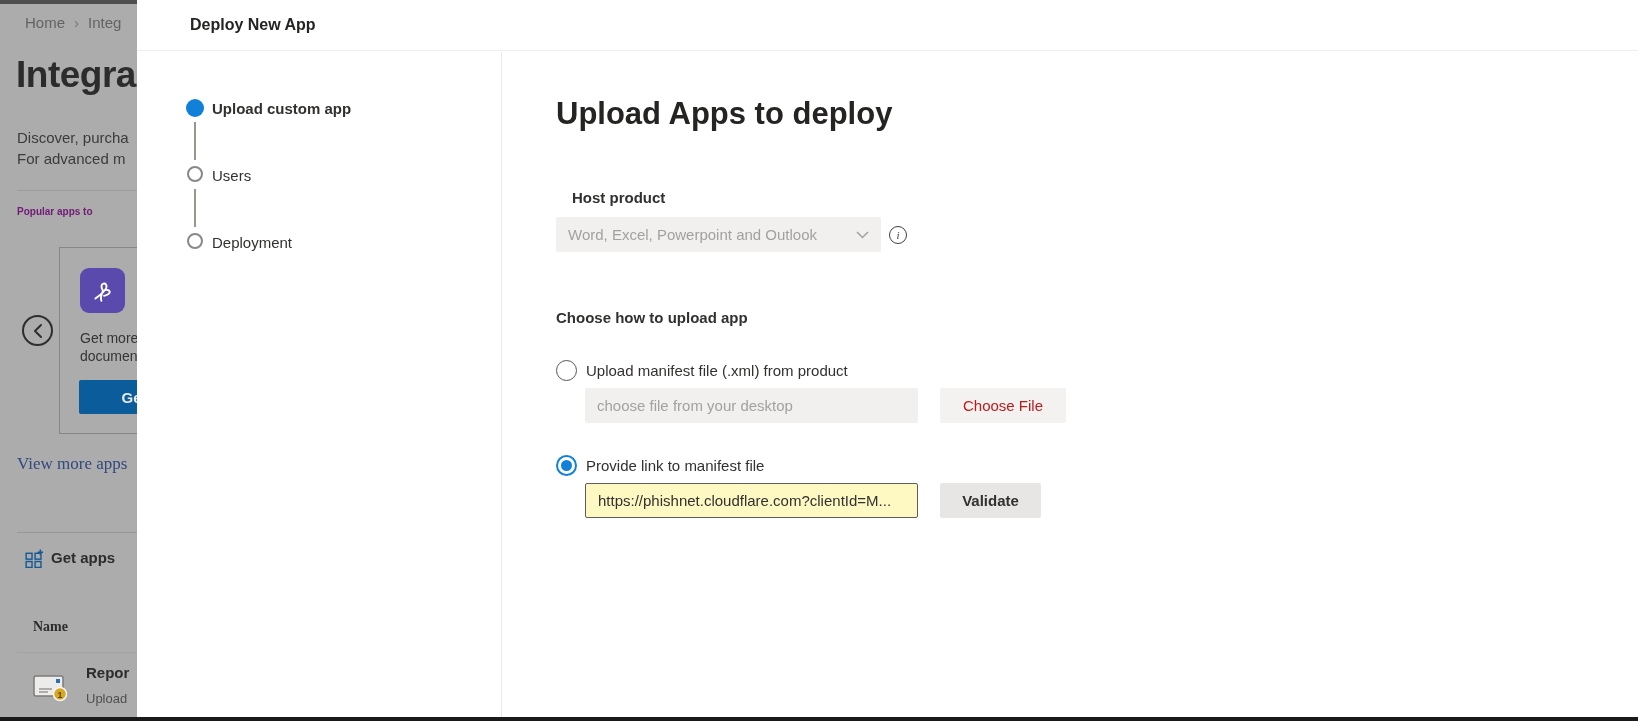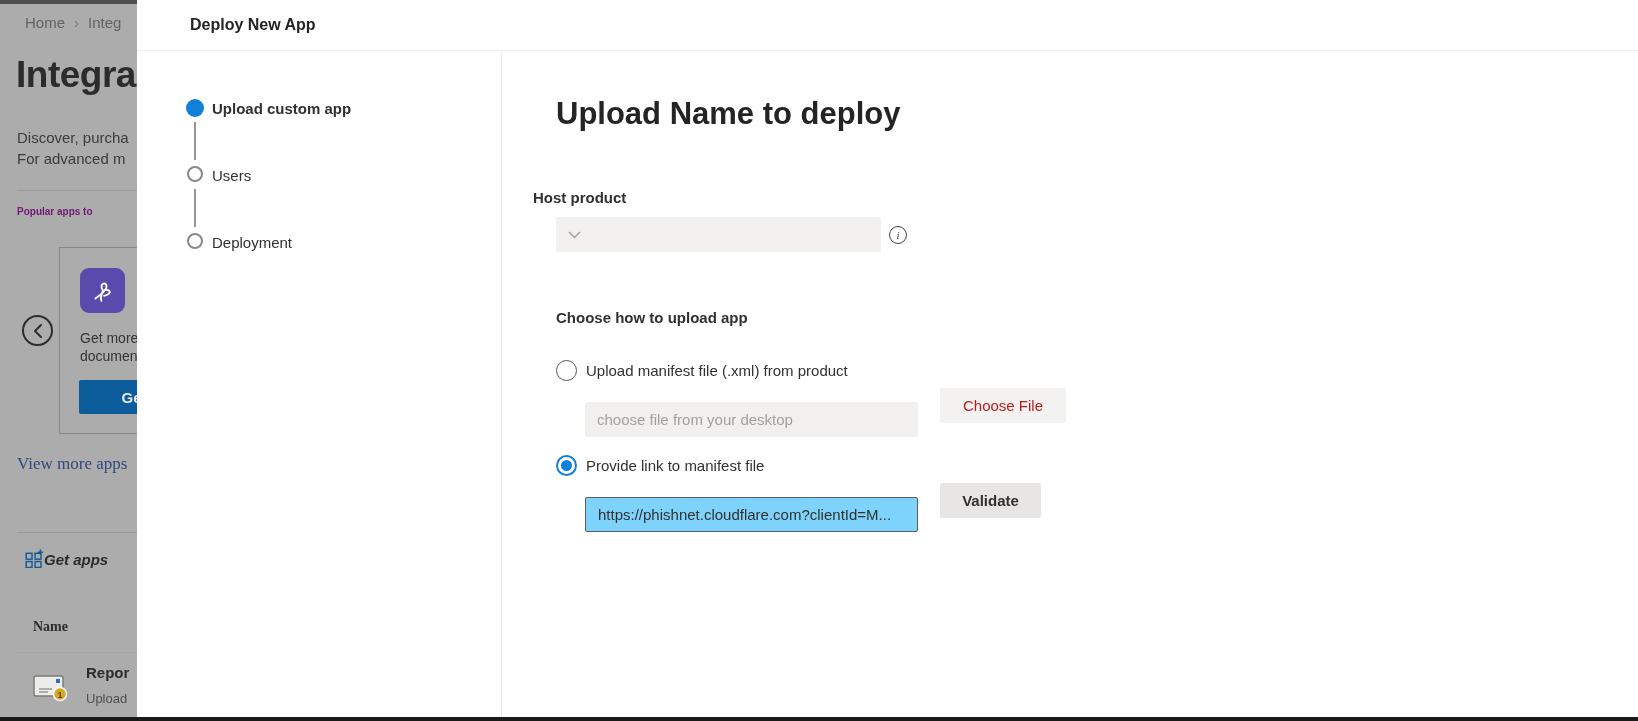--- a/index.html
+++ b/index.html
@@ -33,22 +33,22 @@
   .adobe-tile { position:absolute; left:20px; top:20px; width:45px; height:45px;
                 background:#5a4aad; border-radius:9px; display:flex; align-items:center;
                 justify-content:center; }
   .card-line1 { position:absolute; left:20px; top:82px; font-size:14px; color:#343434; white-space:nowrap; }
   .card-line2 { position:absolute; left:20px; top:100px; font-size:14px; color:#343434; white-space:nowrap; }
   .get-btn { position:absolute; left:19px; top:132px; width:110px; height:34px;
              background:#0b5c9b; border:none; border-radius:2px; color:#e9e9e9;
              font-size:15px; font-weight:bold; font-family:inherit; cursor:pointer; }
   .view-more { position:absolute; left:17px; top:454px; font-family:"Liberation Serif", serif;
                font-size:17px; color:#31497e; text-decoration:none; white-space:nowrap; cursor:pointer; }
-  .get-apps { position:absolute; left:25px; top:549px; display:flex; align-items:flex-end;
-              cursor:pointer; white-space:nowrap;font-style:italic; }
+  .get-apps { position:absolute; left:25px; top:549px; display:flex; align-items:flex-start;
+              gap:7px; cursor:pointer; white-space:nowrap; }
   .get-apps-label { font-size:15px; font-weight:600; color:#2c2c2c; }
   .name-header { position:absolute; left:33px; top:619px; font-size:14px; font-weight:bold; color:#2c2c2c;font-family:Liberation Serif, serif; }
   .app-row-icon { position:absolute; left:33px; top:672px; }
   .row-title { position:absolute; left:86px; top:664px; font-size:15px; font-weight:bold;
                color:#2c2c2c; white-space:nowrap; cursor:pointer; }
   .row-sub { position:absolute; left:86px; top:691px; font-size:13px; color:#4f4f4f; white-space:nowrap; }
   
   .panel { position:absolute; left:137px; top:0; width:1501px; height:721px; background:#fff; }
   .panel-header { position:absolute; left:0; top:0; width:100%; height:51px;
                   border-bottom:1px solid #efefef; }
@@ -61,42 +61,42 @@
   .ring2 { position:absolute; left:50px; top:166px; }
   .ring3 { position:absolute; left:50px; top:233px; }
   .connector { position:absolute; left:57px; width:2px; height:38px; background:#97958f; }
   .conn1 { top:122px; } .conn2 { top:189px; }
   .step-label { position:absolute; left:75px; font-size:15px; color:#323130; white-space:nowrap; }
   .sl1 { top:100px; font-weight:bold; } .sl2 { top:167px; } .sl3 { top:234px; }
   
   .content-heading { position:absolute; left:419px; top:96px; font-size:31px;
                      font-weight:bold; color:#252423; white-space:nowrap; }
   .field-label { position:absolute; font-size:15px; font-weight:bold; color:#323130; white-space:nowrap; }
-  .lbl-host { left:396px; top:189px; }
+  .lbl-host { left:435px; top:189px; }
   .lbl-choose { left:419px; top:309px; }
   .dropdown { position:absolute; left:419px; top:217px; width:325px; height:35px;
               background:#f1f0ef; border-radius:2px; display:flex; align-items:center;
               padding:0 12px; color:#a3a1a0; font-size:15px; white-space:nowrap; }
   .dropdown-text { flex:1; overflow:hidden; }
   .info-badge { position:absolute; left:752px; top:226px; width:18px; height:18px;
                 border:1px solid #404040; border-radius:50%; font-size:11px; color:#404040;
                 display:flex; align-items:center; justify-content:center;
                 font-family:"Liberation Serif", serif; font-style:italic; cursor:pointer; }
   .radio-row { position:absolute; display:flex; align-items:center; gap:9px; cursor:pointer; }
   .rr1 { left:419px; top:360px; } .rr2 { left:419px; top:455px; }
   .radio { width:21px; height:21px; border-radius:50%; border:1px solid #575655; background:#fff;
            display:flex; align-items:center; justify-content:center; flex:none; }
   .radio.selected { border:2px solid #1180d8; }
   .radio.selected .radio-dot { width:11px; height:11px; border-radius:50%; background:#1180d8; }
   .radio-label { font-size:15px; color:#323130; white-space:nowrap; }
   .text-field { position:absolute; height:35px; font-family:inherit; font-size:15px;
-                padding:0 12px; border-radius:2px;margin-top:14px; }
+                padding:0 12px; border-radius:2px; }
   .file-field { left:448px; top:388px; width:333px; background:#f1f0ef; border:none; color:#a3a1a0; }
   .file-field::placeholder { color:#a3a1a0; opacity:1; }
-  .url-field { left:448px; top:483px; width:333px; background:#7dd3fc;
+  .url-field { left:448px; top:483px; width:333px; background:#fef9c3;
                border:1px solid #5f5d5b; color:#323130; }
   .btn { position:absolute; height:35px; border:none; border-radius:2px;
          font-family:inherit; font-size:15px; cursor:pointer; }
   .choose-file-btn { left:803px; top:388px; width:126px; background:#f3f2f1;
                      color:#b91c1c; font-weight:400; }
   .validate-btn { left:803px; top:483px; width:101px; background:#e8e6e4;
                   color:#323130; font-weight:bold; }
   .bottom-bar { position:absolute; left:0; top:717px; width:1638px; height:4px; background:#1a1a1a; }
 </style>
 </head>
@@ -177,24 +177,25 @@
 
     <div class="step-dot dot-active"></div>
     <div class="step-label sl1">Upload custom app</div>
     <div class="connector conn1"></div>
     <div class="ring ring2"></div>
     <div class="step-label sl2">Users</div>
     <div class="connector conn2"></div>
     <div class="ring ring3"></div>
     <div class="step-label sl3">Deployment</div>
 
-    <div class="content-heading">Upload Name to deploy</div>
+    <div class="content-heading">Upload Apps to deploy</div>
 
     <div class="field-label lbl-host">Host product</div>
     <div class="dropdown">
+      <span class="dropdown-text">Word, Excel, Powerpoint and Outlook</span>
       <svg width="13" height="8" viewBox="0 0 13 8">
         <polyline points="1,1 6.5,6.5 12,1" fill="none" stroke="#a3a1a0" stroke-width="1.5"></polyline>
       </svg>
     </div>
     <div class="info-badge">i</div>
 
     <div class="field-label lbl-choose">Choose how to upload app</div>
 
     <div class="radio-row rr1">
       <span class="radio">

